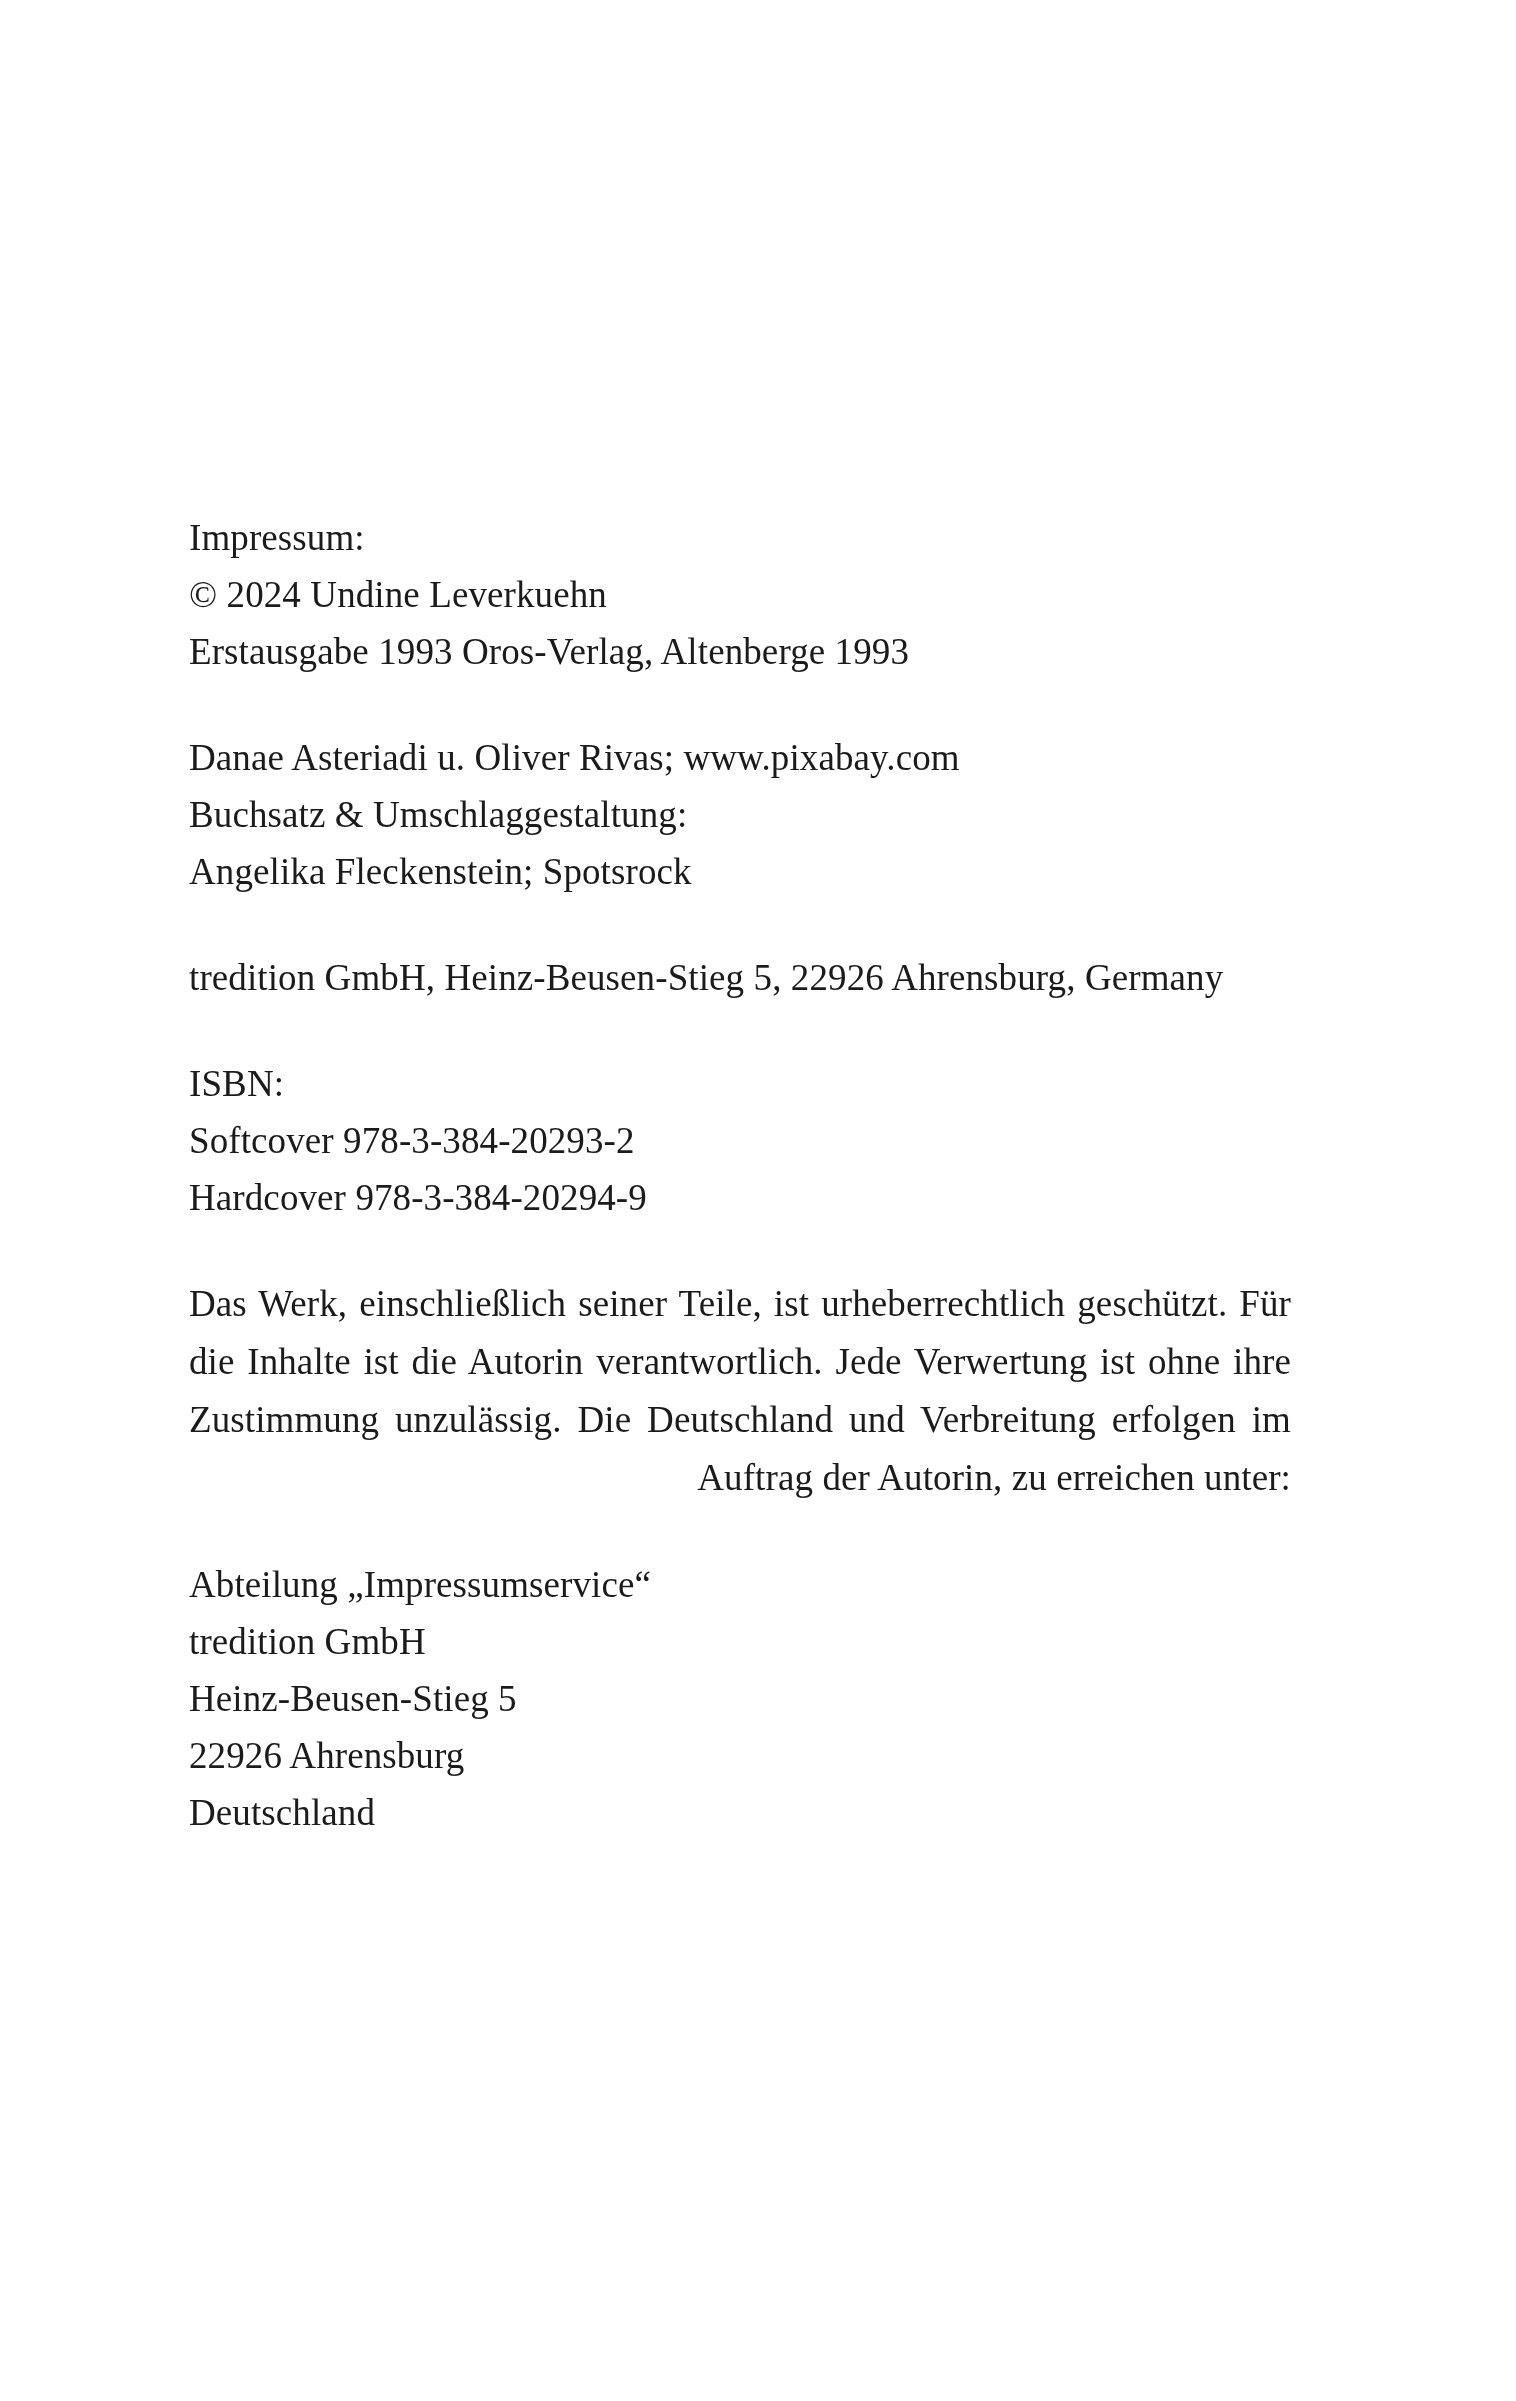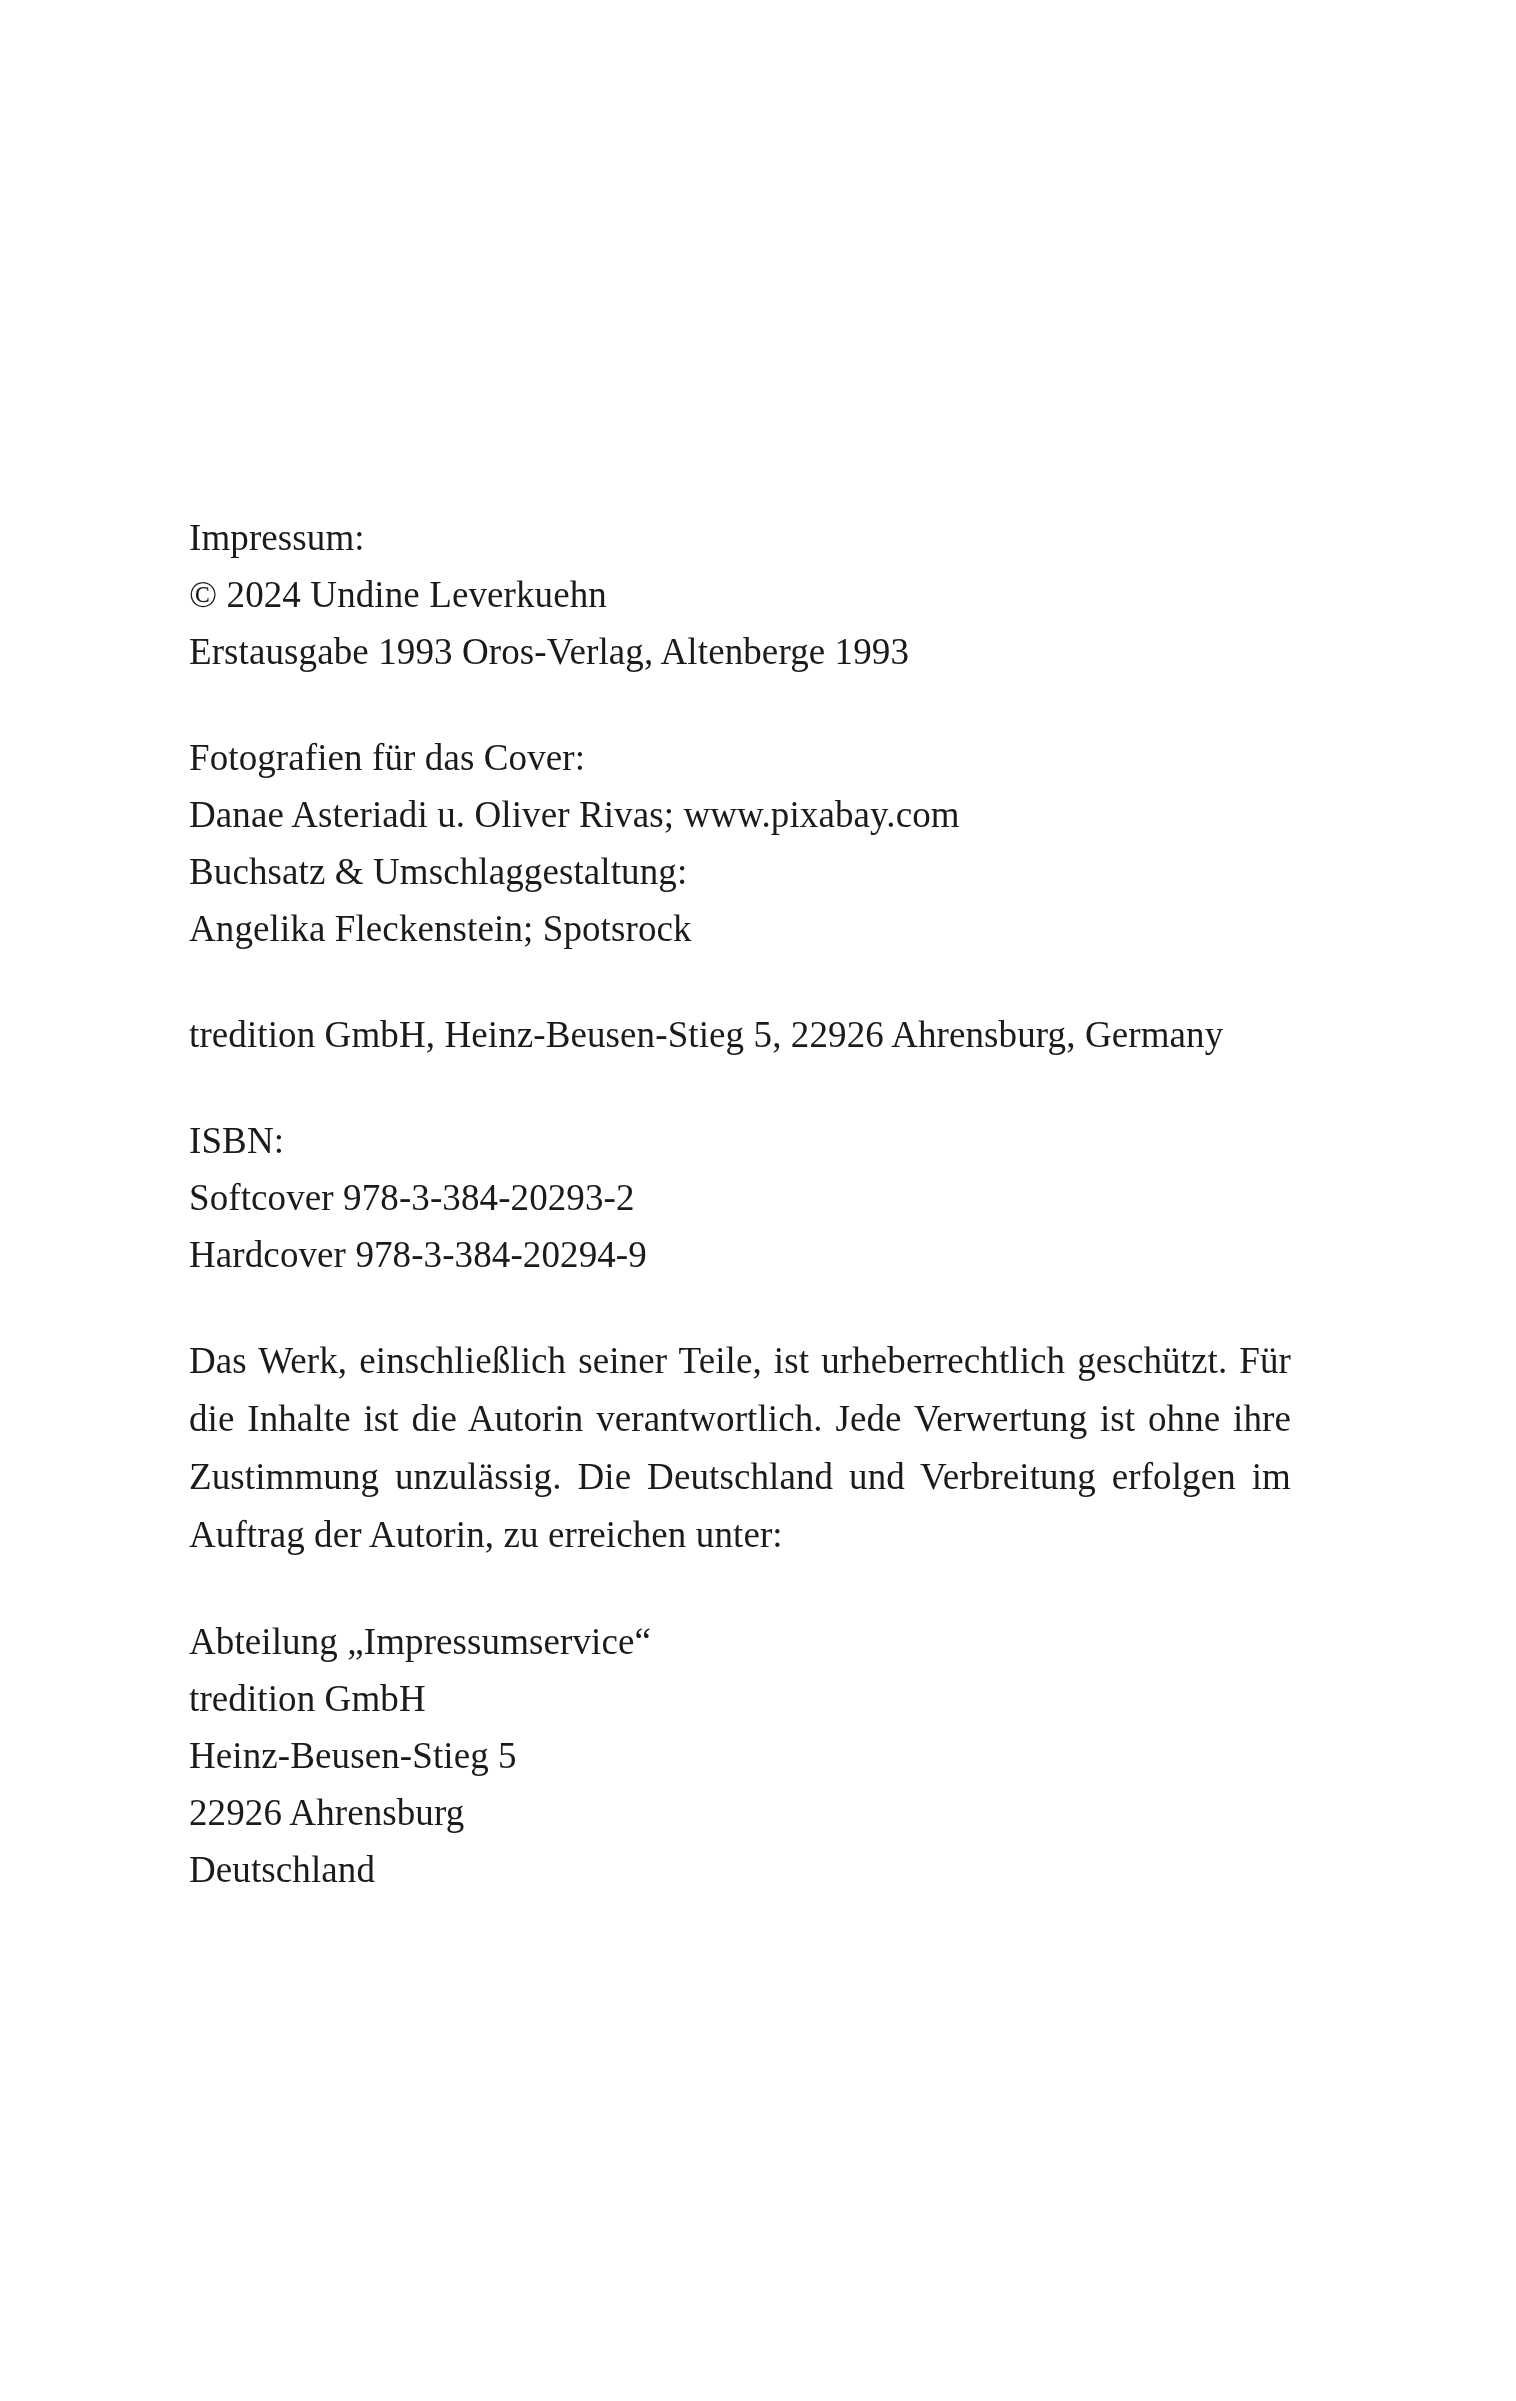--- a/index.html
+++ b/index.html
@@ -35,37 +35,36 @@
     font-size: 37px;
     line-height: 58px;
     width: 1102px;
     letter-spacing: 0.1px;
   }
   .para-line.justify {
     text-align: justify;
     text-align-last: justify;
   }
   .para-line.last {
-    text-align: left;
+    text-align: right;
   }
 </style>
 </head>
 <body>
 
 <div class="page">
   <div class="content">
 
     <div class="block">
       <div class="line">Impressum:</div>
       <div class="line">© 2024 Undine Leverkuehn</div>
       <div class="line">Erstausgabe 1993 Oros-Verlag, Altenberge 1993</div>
     </div>
 
     <div class="block">
-      <div class="line">Fotografien für das Cover:</div>
       <div class="line">Danae Asteriadi u. Oliver Rivas; www.pixabay.com</div>
       <div class="line">Buchsatz &amp; Umschlaggestaltung:</div>
       <div class="line">Angelika Fleckenstein; Spotsrock</div>
     </div>
 
     <div class="block">
       <div class="line">tredition GmbH, Heinz-Beusen-Stieg 5, 22926 Ahrensburg, Germany</div>
     </div>
 
     <div class="block">

